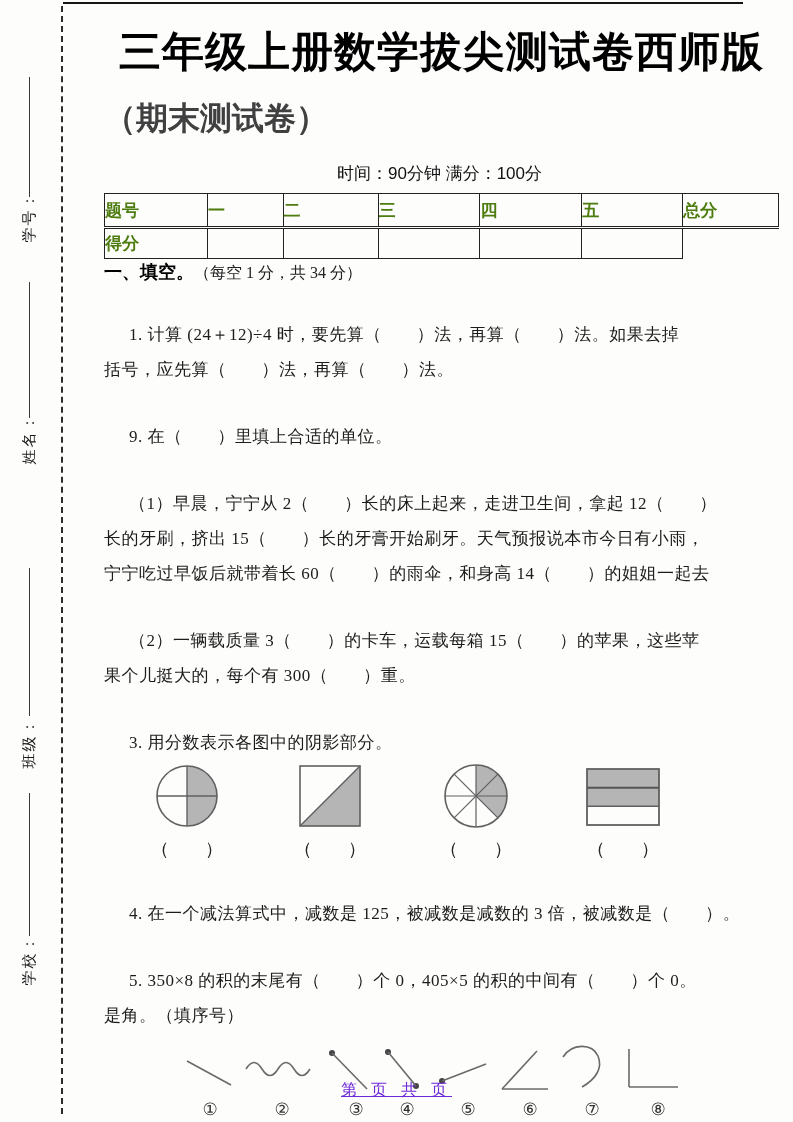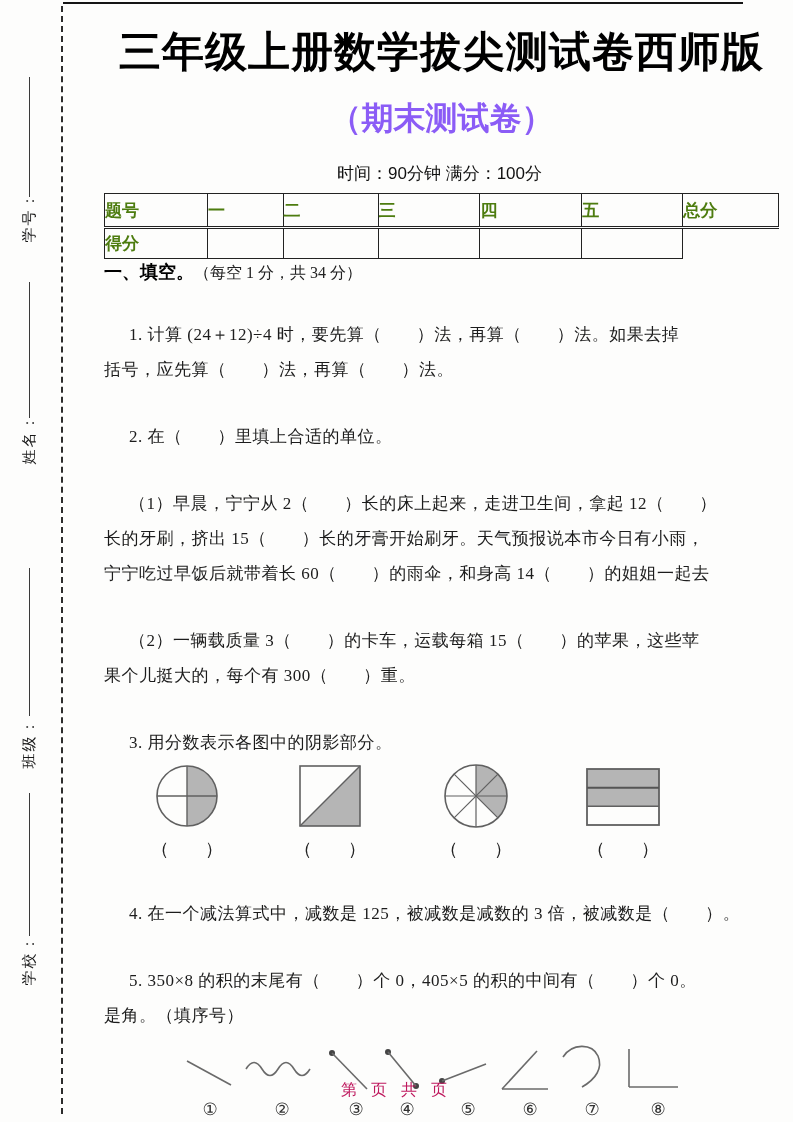--- a/index.html
+++ b/index.html
@@ -19,22 +19,22 @@
   }
   .side-line { position:absolute; left:29px; width:0; border-left:1.4px solid #3a3a3a; }
 
   .content { position:absolute; left:104px; top:0; width:675px; }
 
   .exam-title {
     margin-top:24px; text-align:center; font-weight:bold; font-size:42px; line-height:56px;
     color:#000; font-family:"Liberation Sans","DejaVu Sans",sans-serif; letter-spacing:1px;
   }
   .exam-subtitle {
-    margin-top:16px; text-align:center; font-weight:bold; font-size:32px; line-height:44px;
-    color:#8b5cf6; font-family:"Liberation Sans","DejaVu Sans",sans-serif;
+    margin-top:16px; font-weight:bold; font-size:32px; line-height:44px;
+    color:#404040; font-family:"Liberation Sans","DejaVu Sans",sans-serif;
   }
   .info-line {
     margin-top:22px; text-align:center; font-size:17px; line-height:24px; padding-right:4px;
     font-family:"Liberation Sans","DejaVu Sans",sans-serif; color:#111;
   }
 
   table.score { width:100%; margin-top:7px; border-collapse:collapse; table-layout:fixed; }
   table.score td {
     border:1.6px solid #222; text-align:left; vertical-align:middle;
     font-size:17px; font-weight:bold; color:#4d7c0f;
@@ -52,21 +52,21 @@
   .q3svg, .q6svg { display:block; }
   .bracket-row { position:relative; height:30px; }
   .bracket-row span {
     position:absolute; top:0; width:90px; text-align:center;
     font-size:18px; line-height:30px; color:#222;
   }
   .q6svg { margin-top:4px; }
 
   .footer {
     position:absolute; left:0; top:1080px; width:793px; text-align:center;
-    font-size:16px; letter-spacing:5px; color:#be185d;
+    font-size:16px; letter-spacing:5px; color:#6d28d9;text-decoration:underline;
   }
 </style>
 </head>
 <body>
 
 <div class="page">
 
   <div class="top-rule"></div>
   <div class="fold-line"></div>
 
@@ -123,21 +123,21 @@
       </tr>
     </tbody>
       </table>
 
     <div class="sec-head">
       <span class="sec-title">一、填空。</span><span class="sec-note">（每空 1 分，共 34 分）</span>
     </div>
 
     <div class="line indent">1. 计算 (24＋12)÷4 时，要先算（　　）法，再算（　　）法。如果去掉</div>
     <div class="line">括号，应先算（　　）法，再算（　　）法。</div>
-    <div class="line indent">2. 在（　　）里填上合适的单位。</div>
+    <div class="line indent">9. 在（　　）里填上合适的单位。</div>
     <div class="line indent">（1）早晨，宁宁从 2（　　）长的床上起来，走进卫生间，拿起 12（　　）</div>
     <div class="line">长的牙刷，挤出 15（　　）长的牙膏开始刷牙。天气预报说本市今日有小雨，</div>
     <div class="line">宁宁吃过早饭后就带着长 60（　　）的雨伞，和身高 14（　　）的姐姐一起去</div>
     <div class="line indent">（2）一辆载质量 3（　　）的卡车，运载每箱 15（　　）的苹果，这些苹</div>
     <div class="line">果个儿挺大的，每个有 300（　　）重。</div>
     <div class="line indent">3. 用分数表示各图中的阴影部分。</div>
 
     <svg class="q3svg" width="675" height="74">
       <g>
         <path d="M83 6 A30 30 0 0 1 83 66 Z" fill="#b5b5b5" stroke="none"></path>

